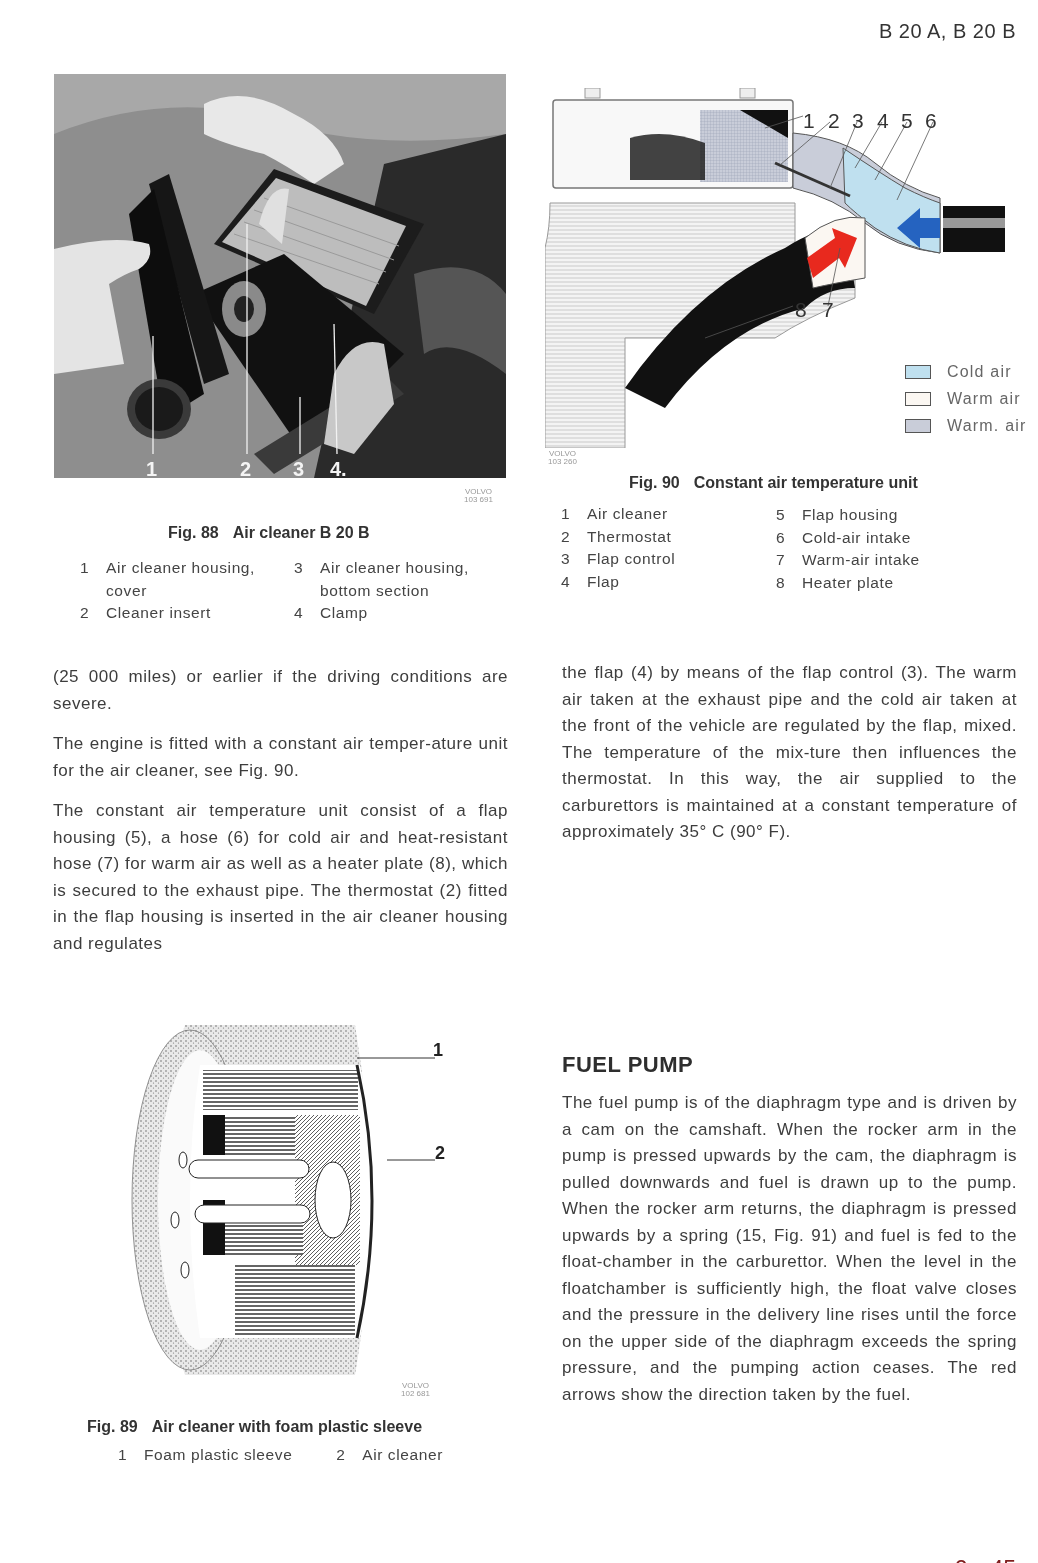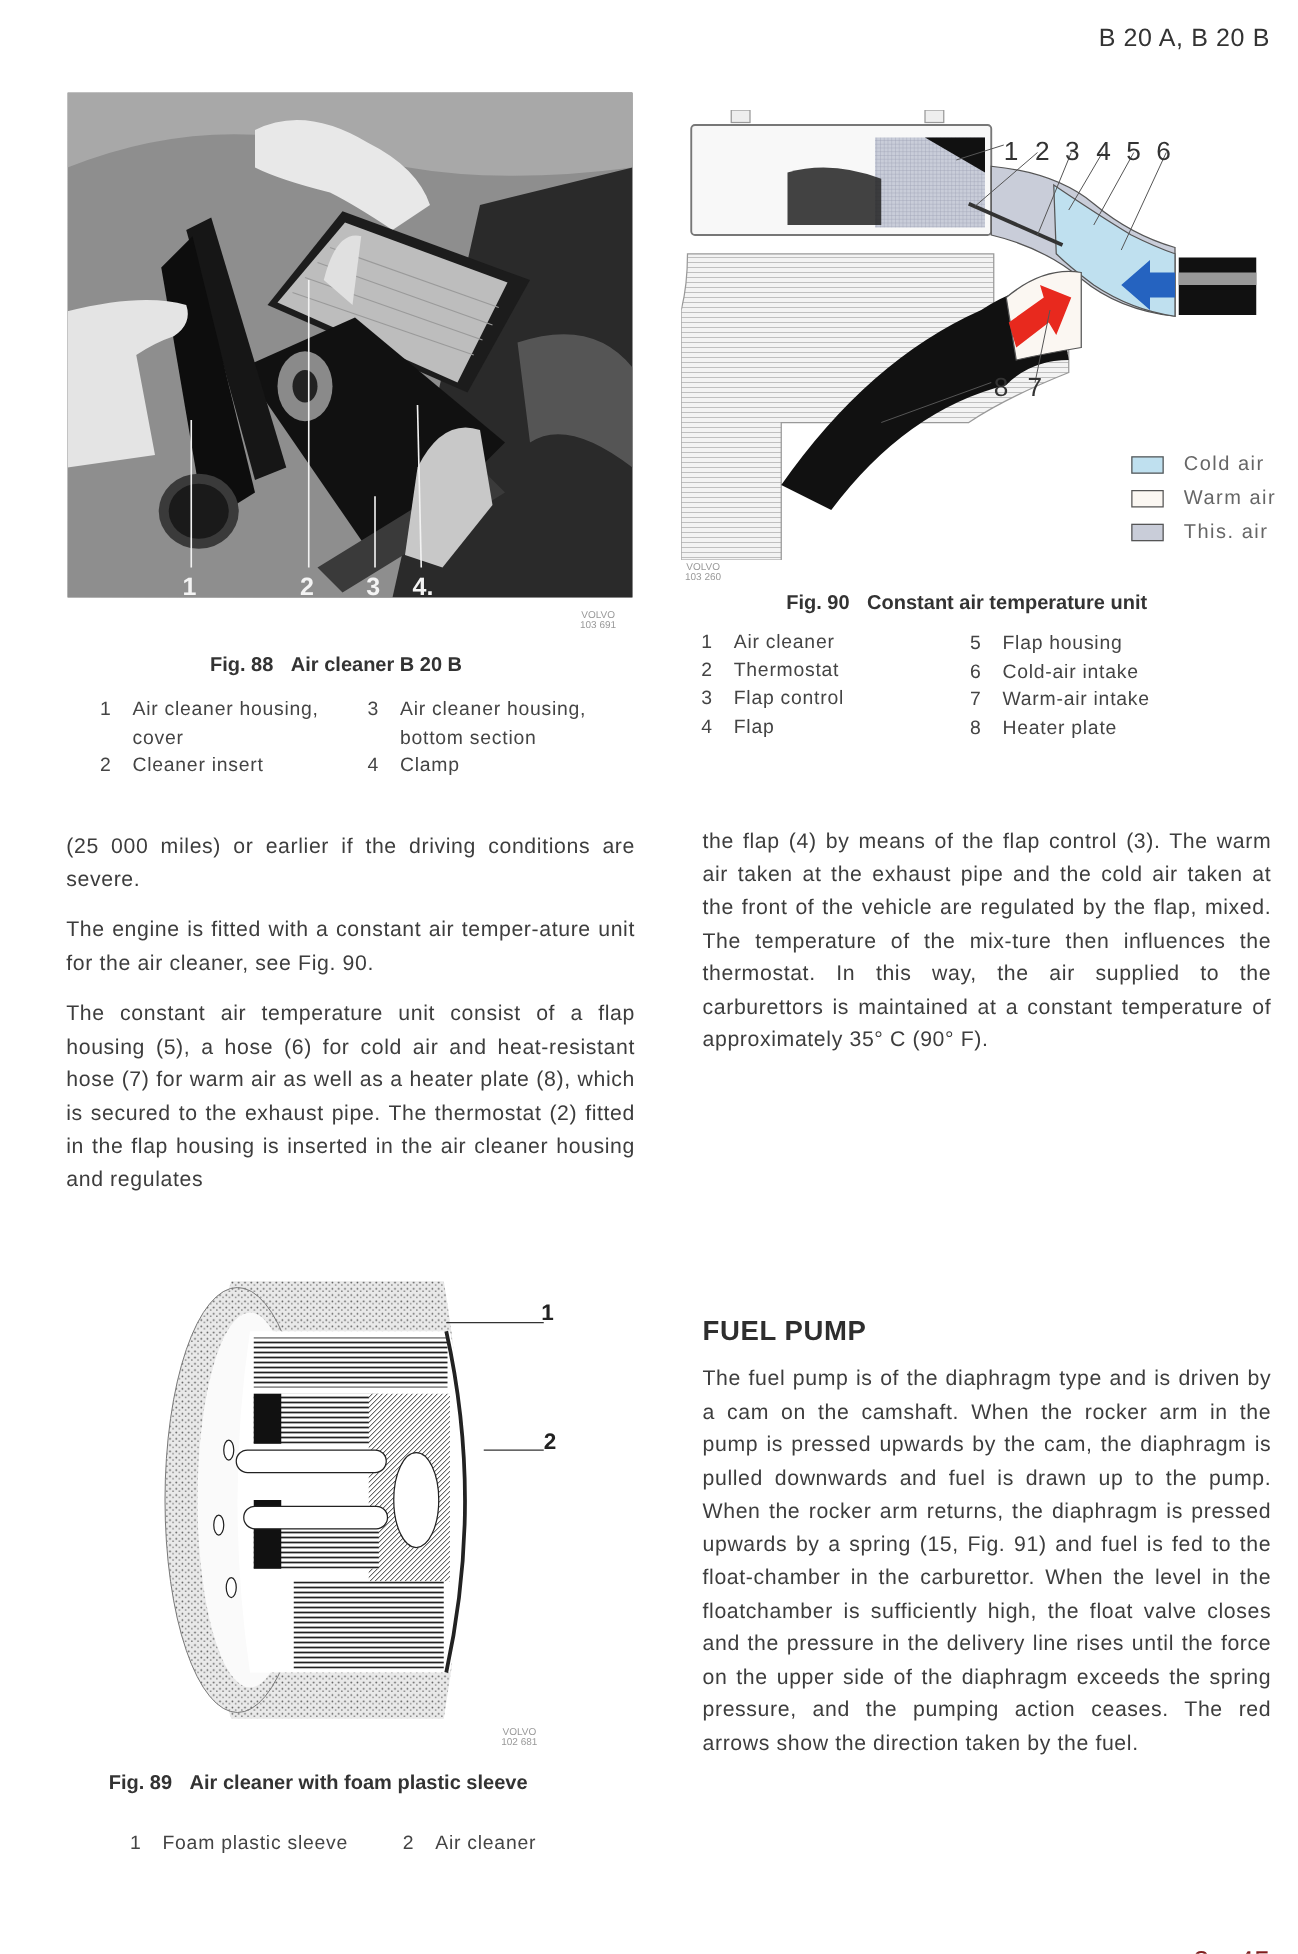--- a/index.html
+++ b/index.html
@@ -171,21 +171,21 @@
   <div class="keyrow">
     <span class="swatch" style="background:#bfe0ef;"></span>
     <span>Cold air</span>
   </div>
   <div class="keyrow">
     <span class="swatch" style="background:#fbf7f2;"></span>
     <span>Warm air</span>
   </div>
   <div class="keyrow">
     <span class="swatch" style="background:#c9cdd9;"></span>
-    <span>This. air</span>
+    <span>Warm. air</span>
   </div>
 </div>
 <div class="abs code" style="left:548px; top:450px;">
   <div>VOLVO</div>
   <div>103 260</div>
 </div>
 
 <div class="abs caption" style="left:629px; top:474px;">
   <span class="fig">Fig. 90</span><span>Constant air temperature unit</span>
 </div>
@@ -259,21 +259,21 @@
   </svg>
 </div>
 <div class="abs code" style="left:401px; top:1382px;">
   <div>VOLVO</div>
   <div>102 681</div>
 </div>
 
 <div class="abs caption" style="left:87px; top:1418px;">
   <span class="fig">Fig. 89</span><span>Air cleaner with foam plastic sleeve</span>
 </div>
-<div class="abs legend" style="left:104px; top:1444px;margin-top:20px;">
+<div class="abs legend" style="left:118px; top:1444px;">
   <div class="row">
     <span><span class="n">1</span><span>Foam plastic sleeve</span></span>
     <span style="display:inline-block; width:34px;"></span>
     <span><span class="n">2</span><span>Air cleaner</span></span>
   </div>
 </div>
 
 <div class="abs section-title" style="left:562px; top:1052px;">FUEL PUMP</div>
 <div class="abs body-text" style="left:562px; top:1090px; width:455px;">
   <p>The fuel pump is of the diaphragm type and is driven by a cam on the camshaft. When the rocker arm in the pump is pressed upwards by the cam, the diaphragm is pulled downwards and fuel is drawn up to the pump. When the rocker arm returns, the diaphragm is pressed upwards by a spring (15, Fig. 91) and fuel is fed to the float-chamber in the carburettor. When the level in the floatchamber is sufficiently high, the float valve closes and the pressure in the delivery line rises until the force on the upper side of the diaphragm exceeds the spring pressure, and the pumping action ceases. The red arrows show the direction taken by the fuel.</p>

